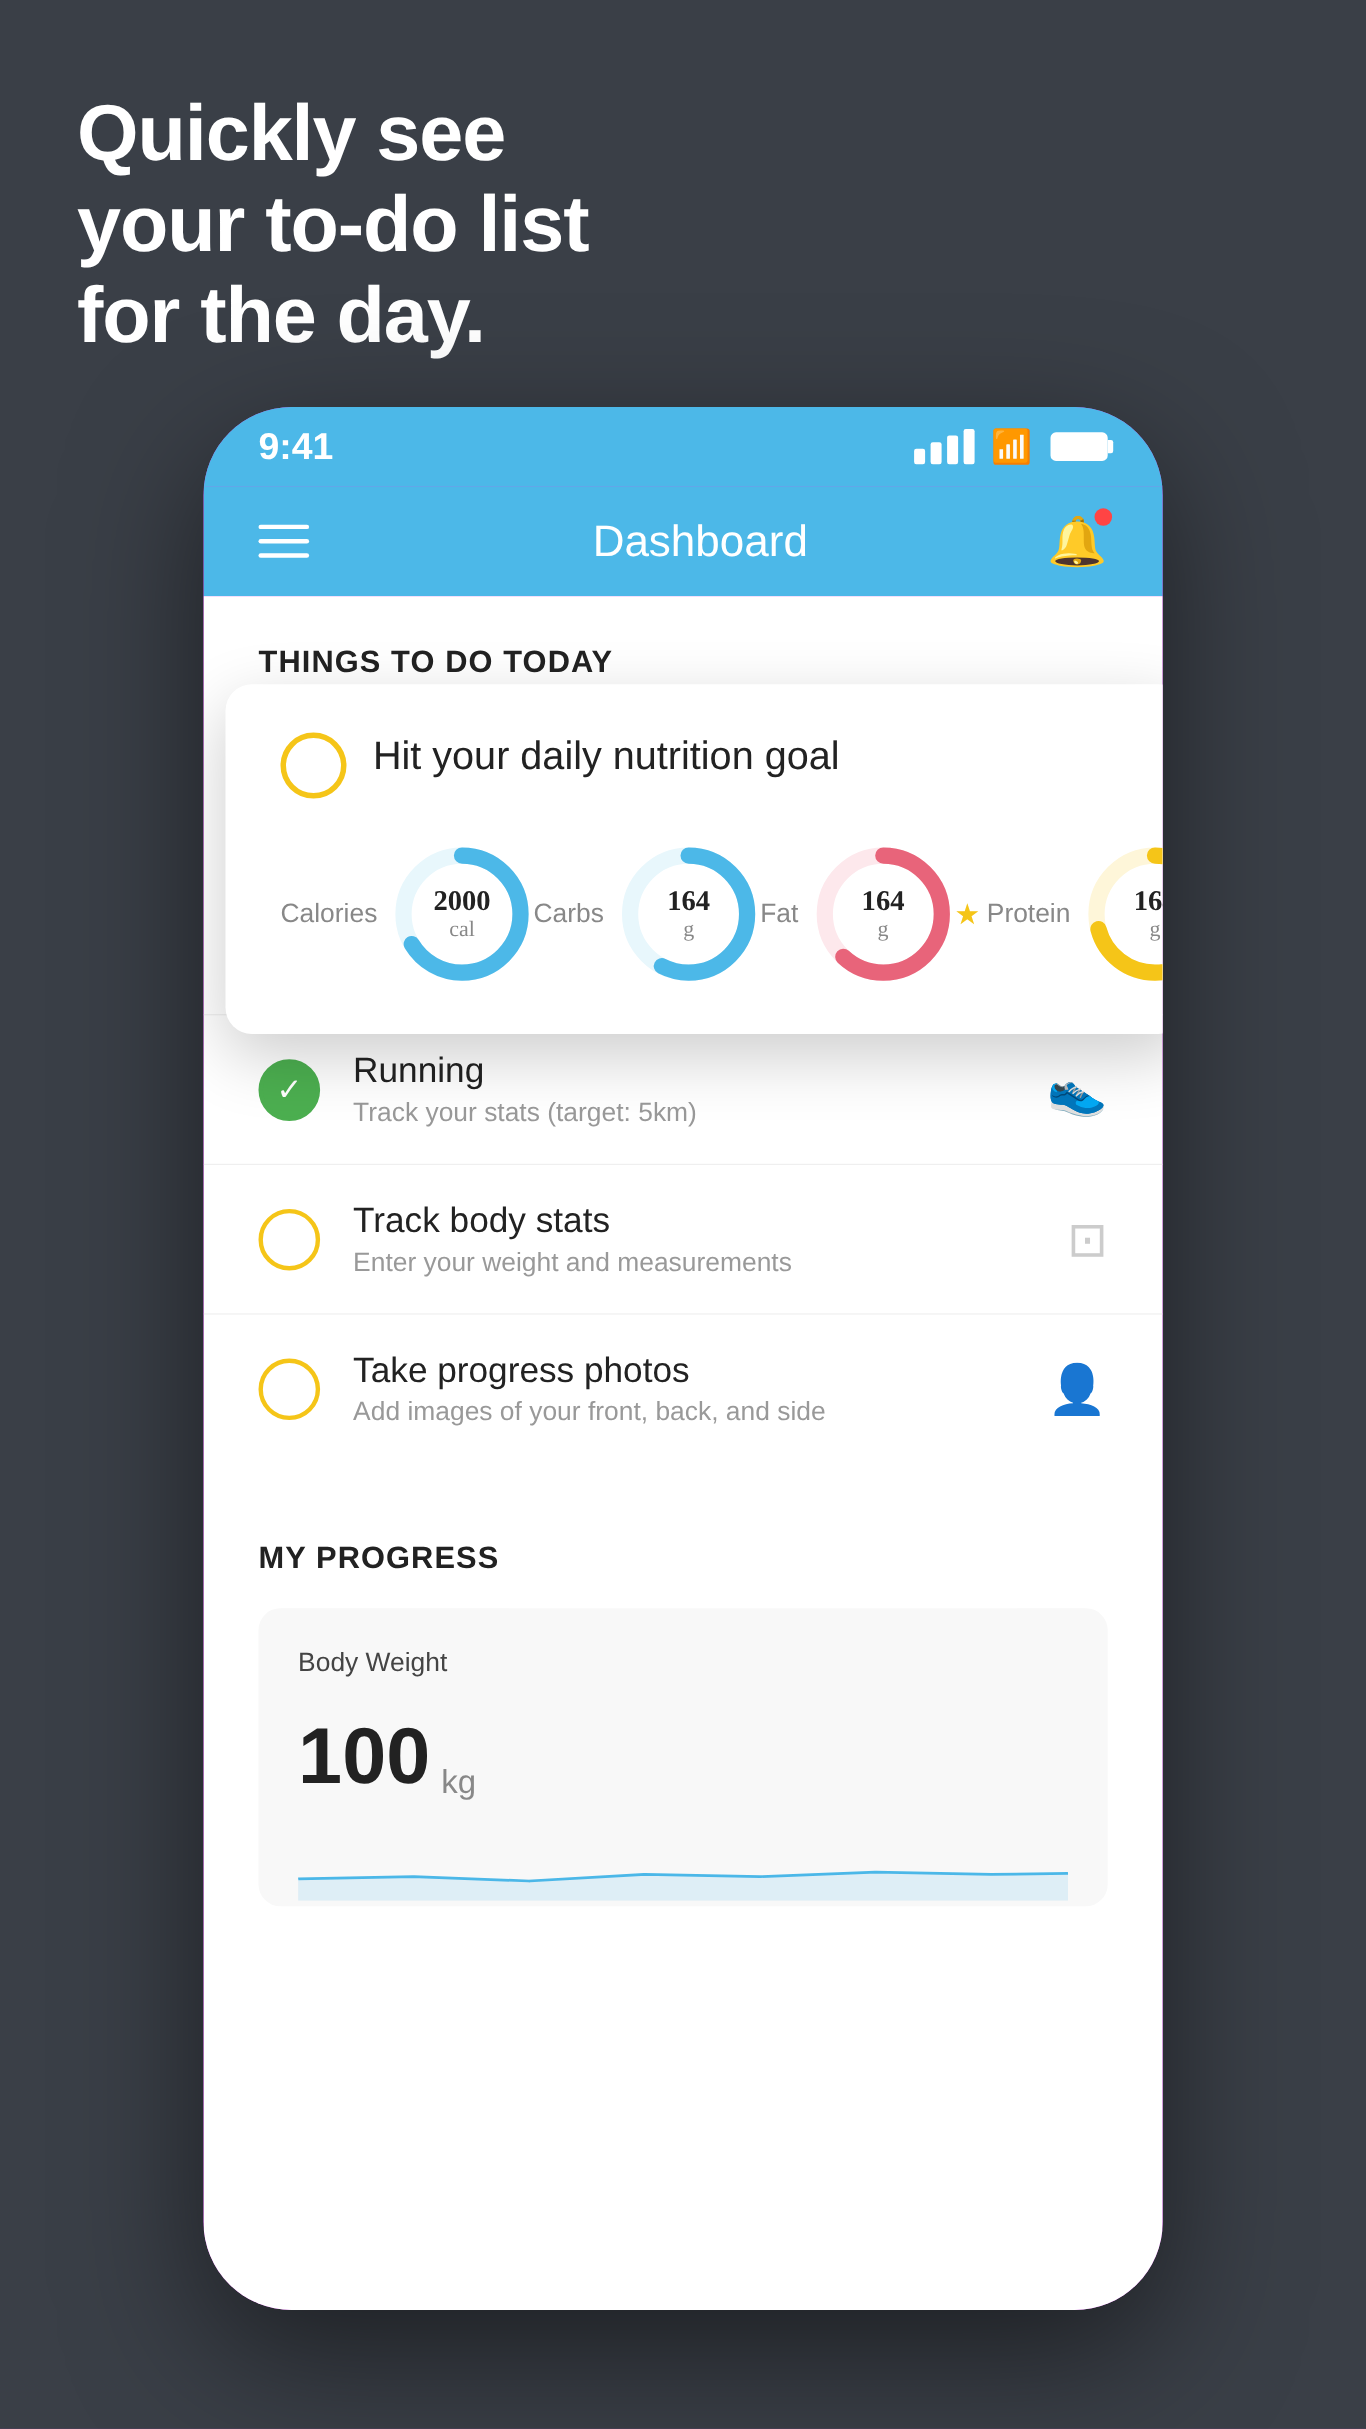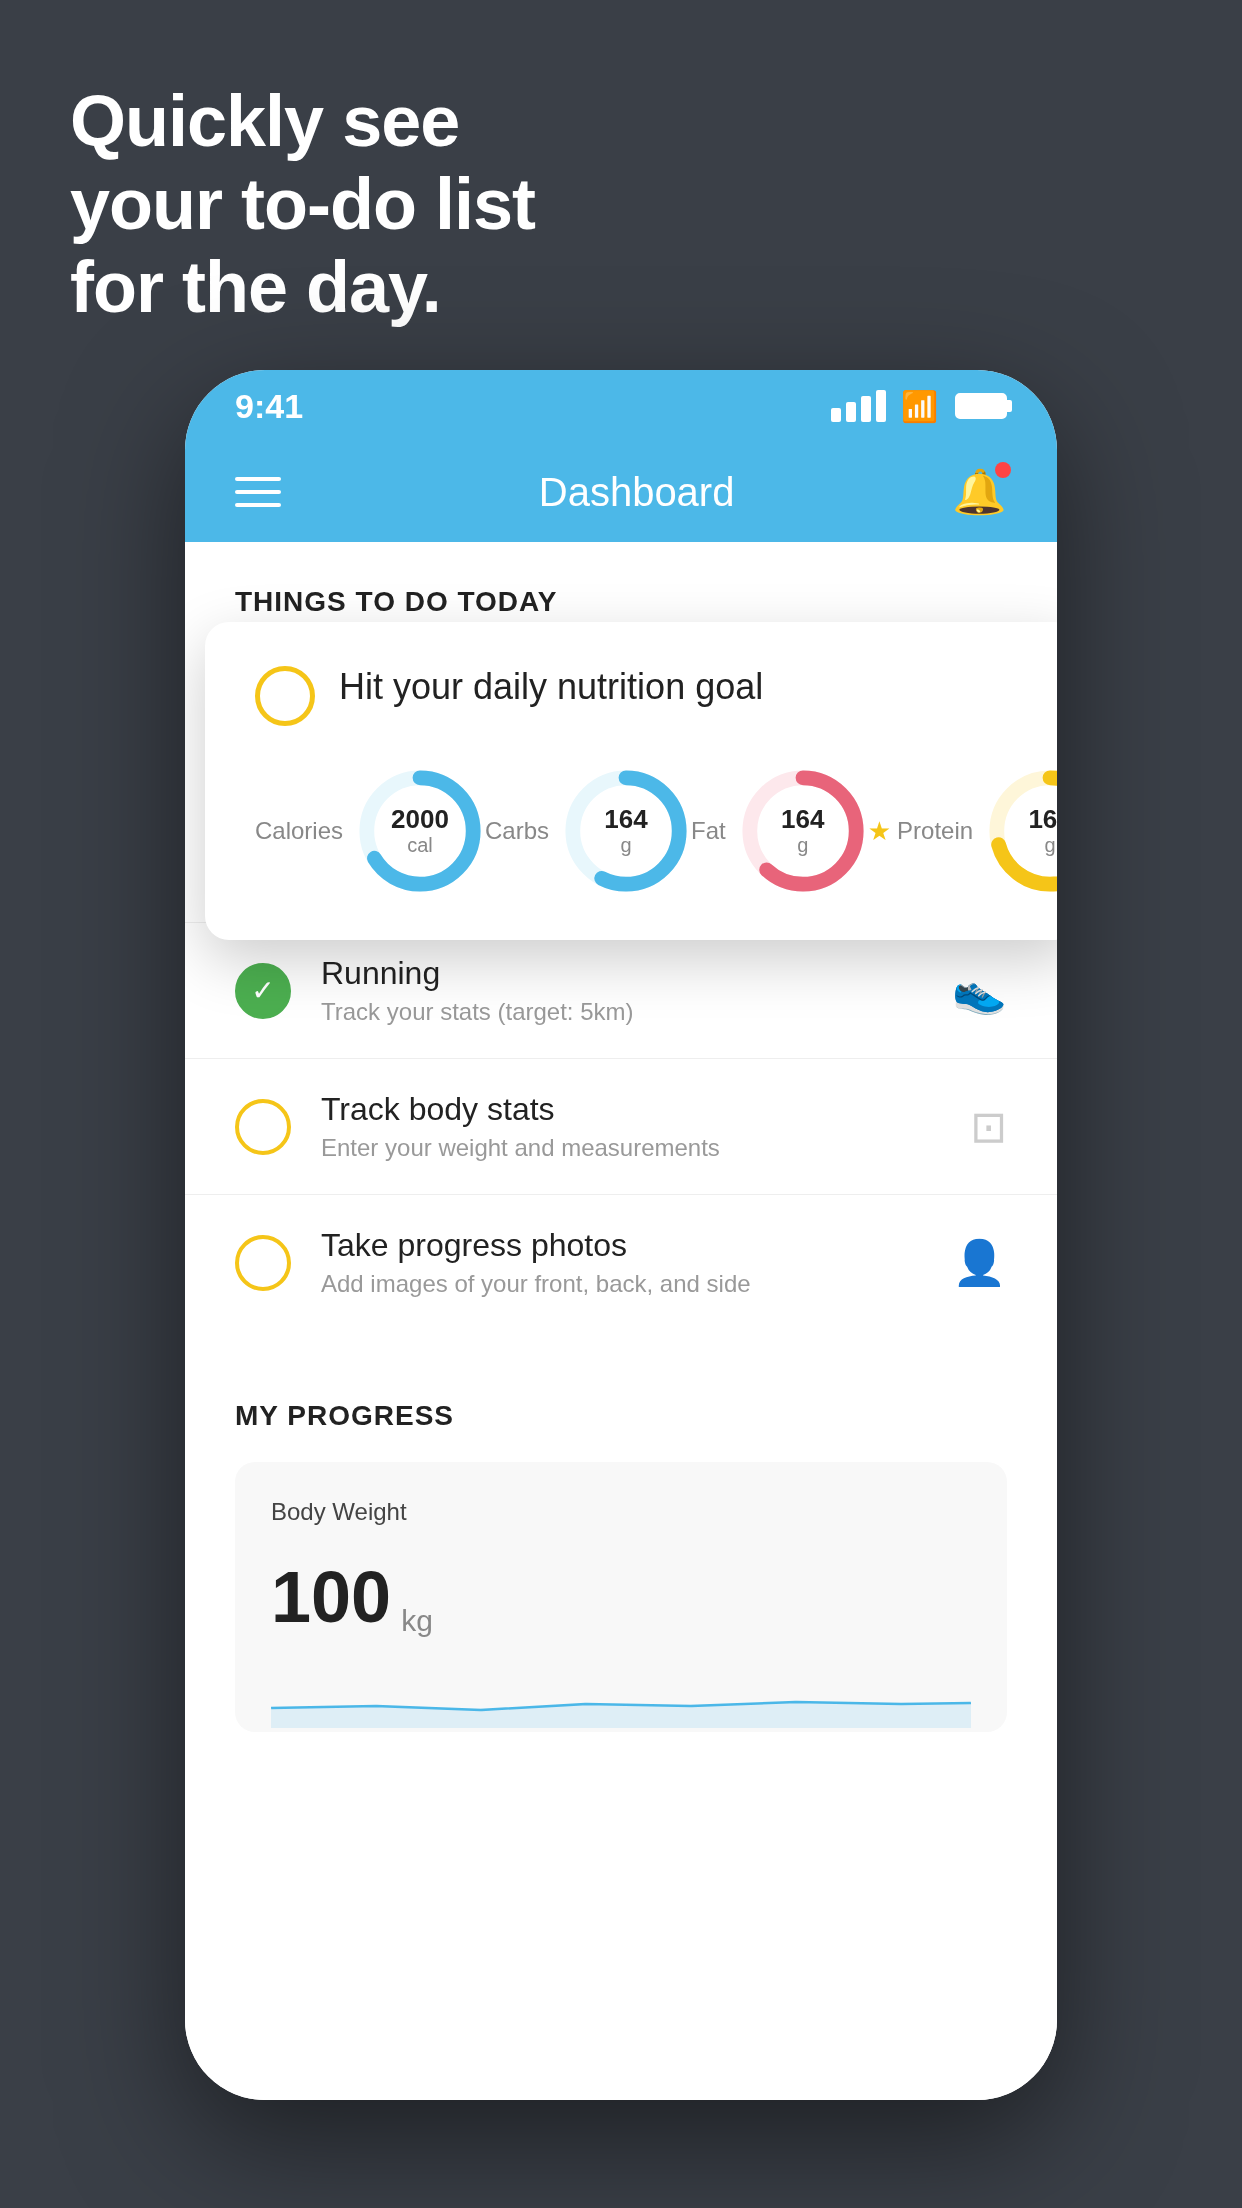--- a/index.html
+++ b/index.html
@@ -32,21 +32,21 @@
       letter-spacing: -1px;
     }
 
     
     .phone {
       position: absolute;
       top: 370px;
       left: 185px;
       width: 872px;
       height: 1730px;
-      background: #ffffff;
+      background: #d946ef;
       border-radius: 80px;
       overflow: hidden;
       box-shadow: 0 40px 120px rgba(0,0,0,0.5);
     }
 
     
     .status-bar {
       background: #4cb8e8;
       height: 72px;
       display: flex;
@@ -217,20 +217,21 @@
     }
     .star-icon {
       color: #f5c518;
       font-size: 26px;
     }
 
     .donut-ring {
       width: 130px;
       height: 130px;
       position: relative;
+      font-family: Liberation Serif, serif;
     }
     .donut-ring svg {
       width: 130px;
       height: 130px;
       transform: rotate(-90deg);
     }
     .donut-center {
       position: absolute;
       top: 50%;
       left: 50%;

